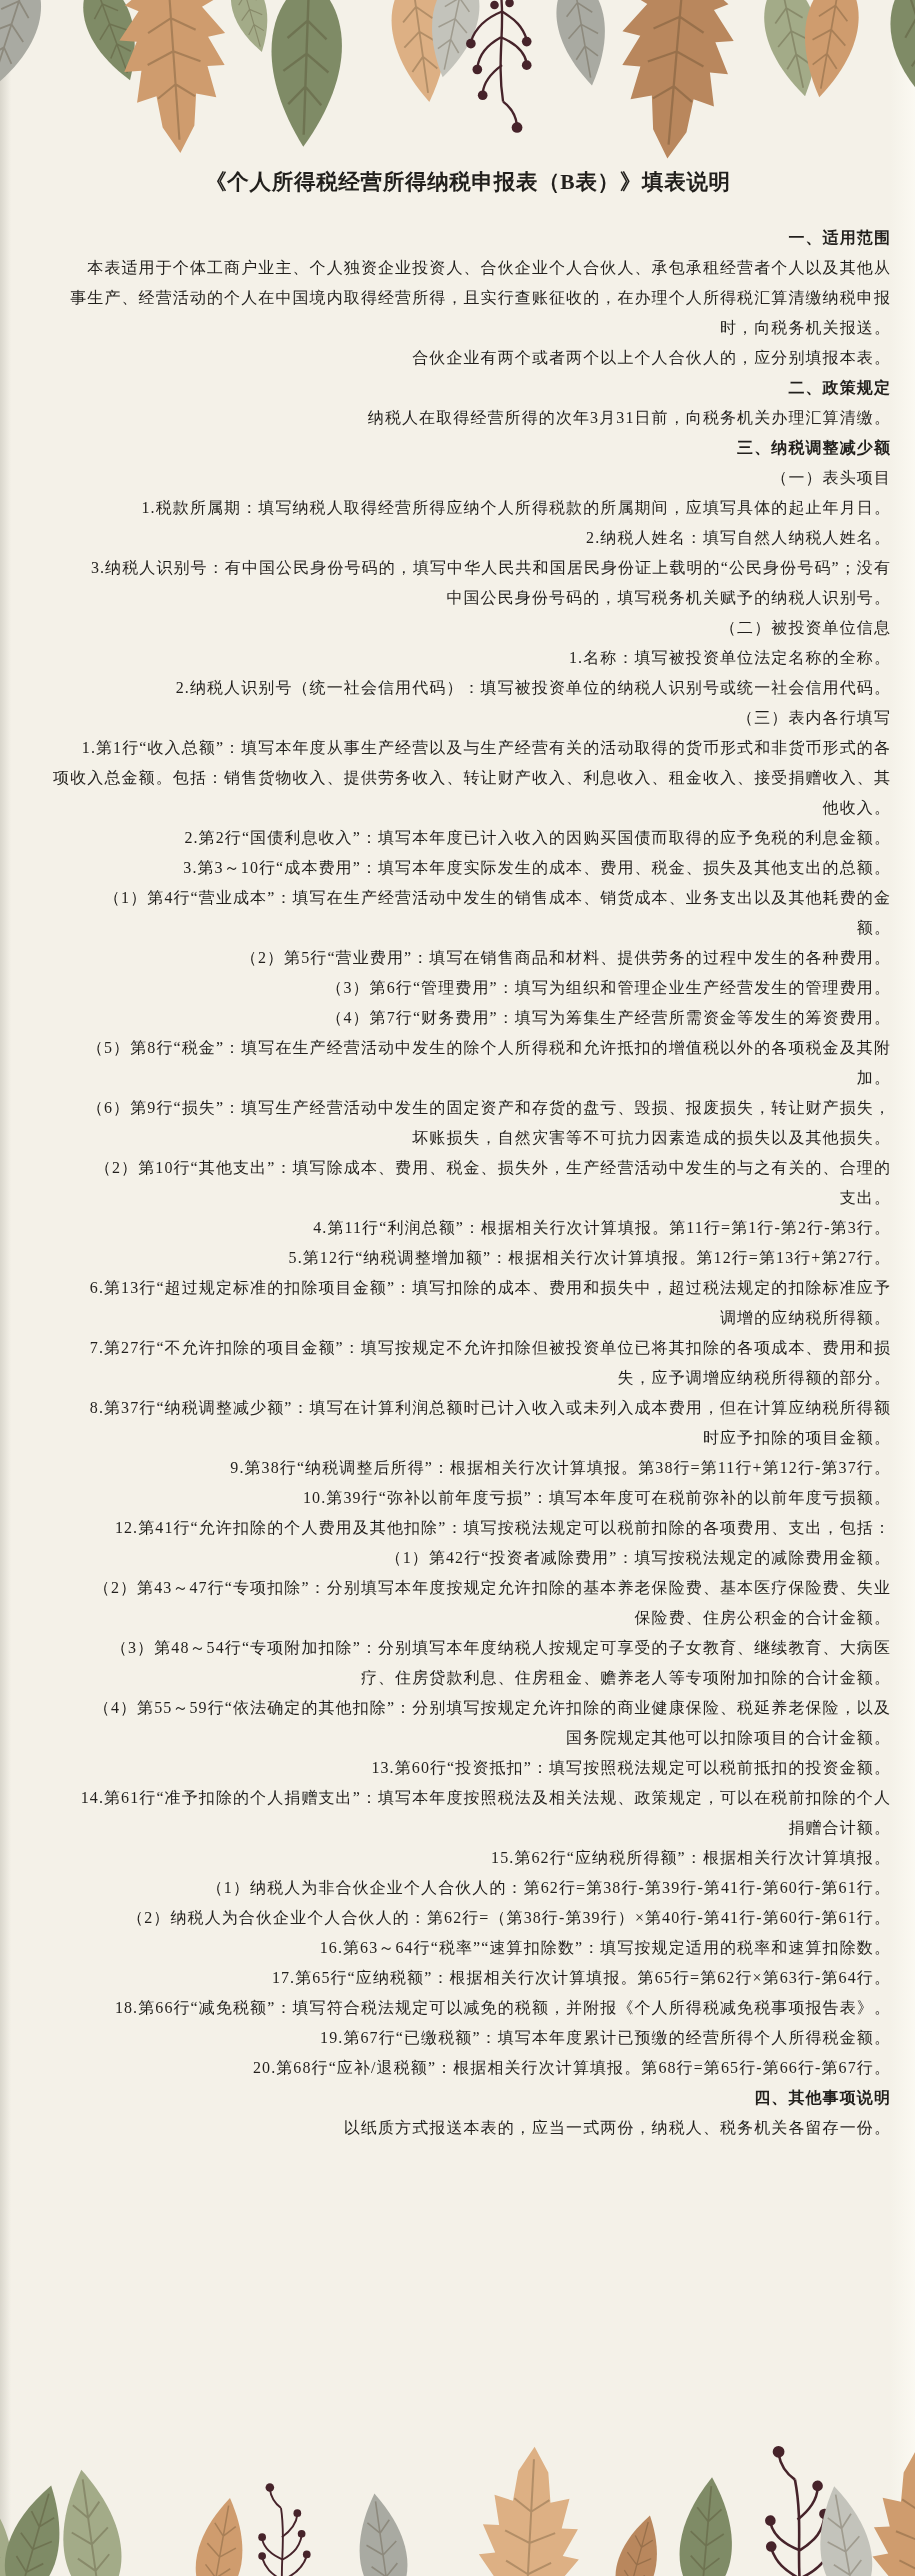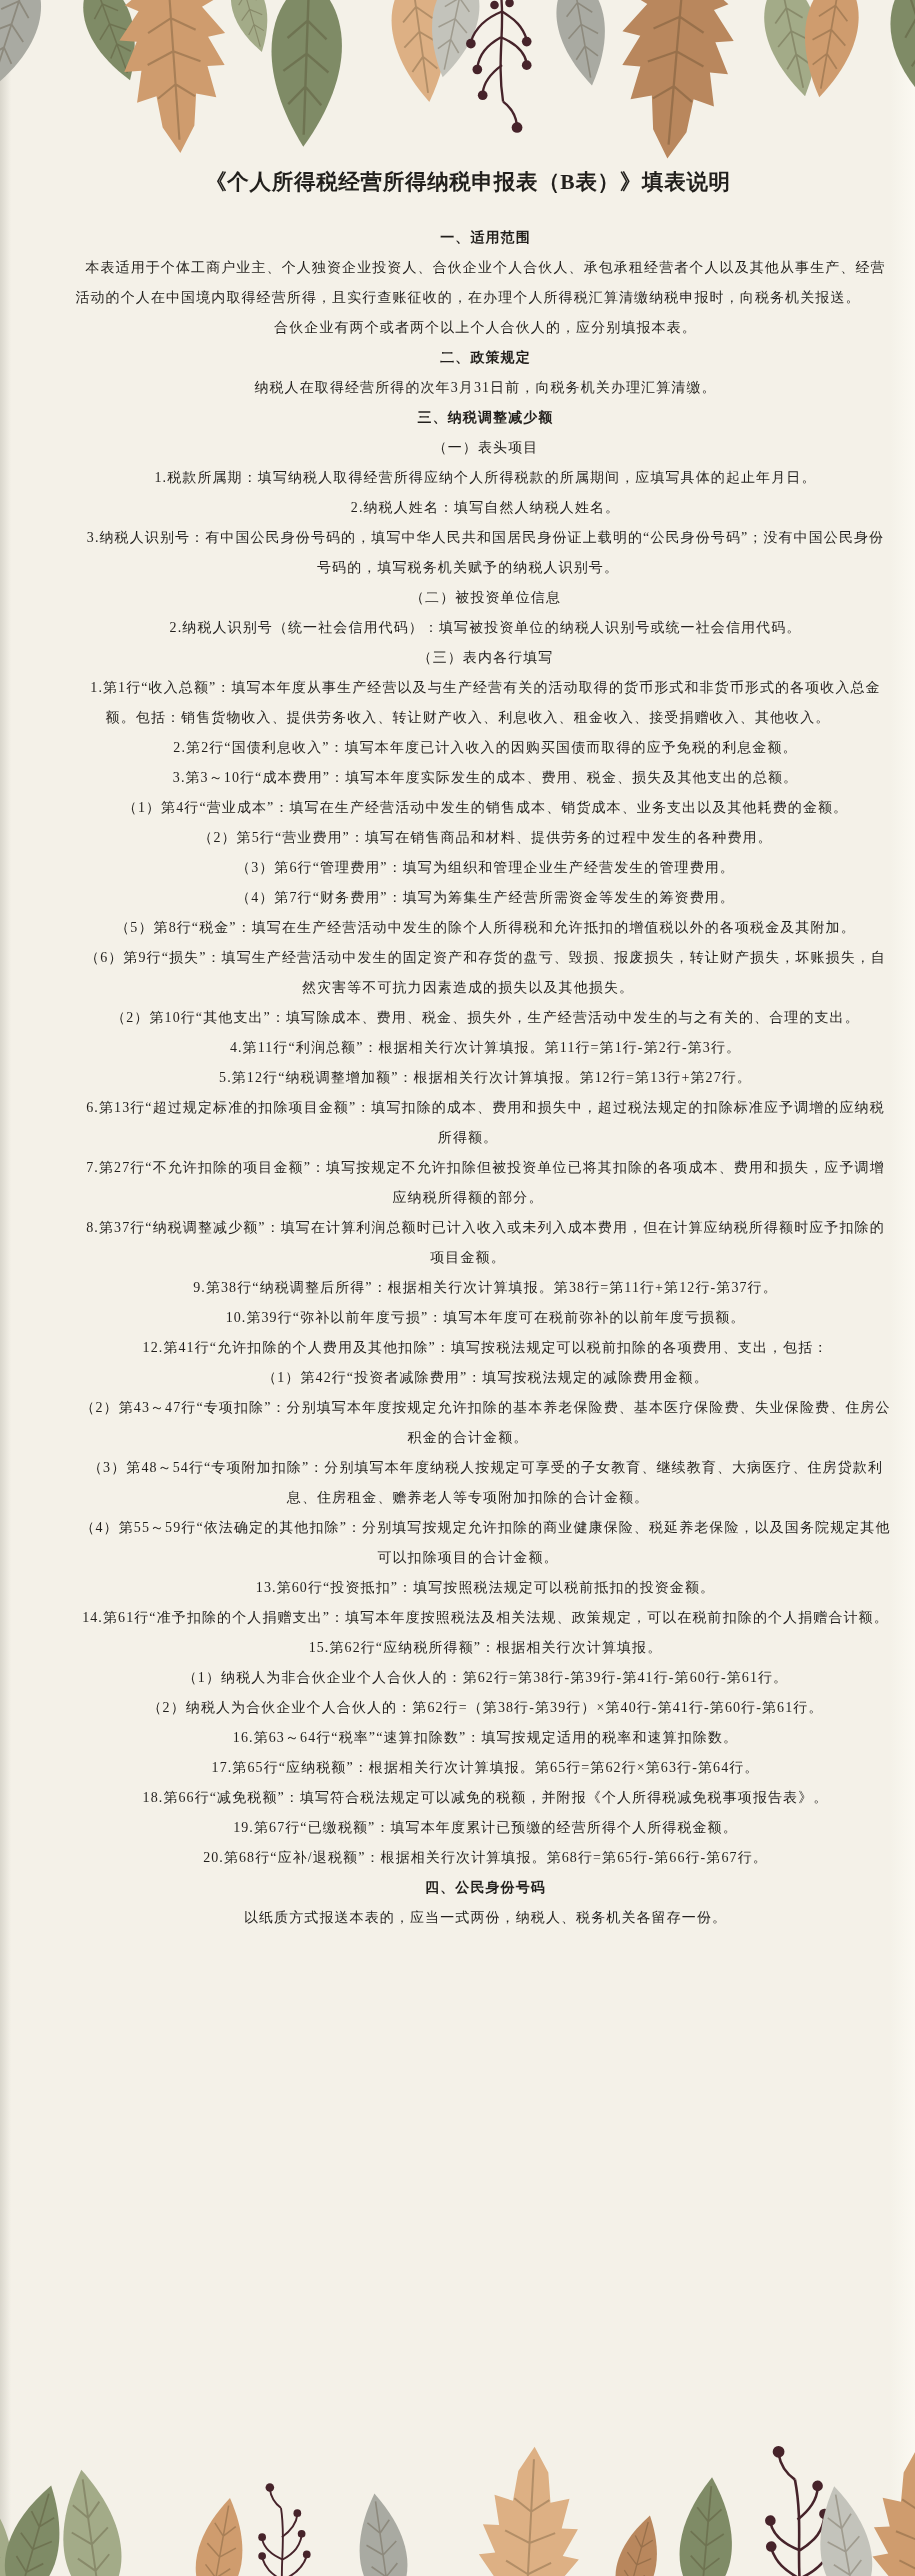--- a/index.html
+++ b/index.html
@@ -25,22 +25,22 @@
   .doc{
     position:absolute;left:45px;top:168px;width:846px;z-index:2;
     color:var(--text,#211f1c);
   }
   .title{
     margin:0 0 26px 0;
     font-size:21.5px;font-weight:bold;text-align:center;
     letter-spacing:0.7px;line-height:29px;white-space:nowrap;
   }
   #doc-body p{
-    margin:0;font-size:14px;line-height:30px;letter-spacing:1.1px;
-    text-indent:35px;text-align:center;word-break:break-all;
+    margin:0;font-size:16px;line-height:30px;letter-spacing:1.1px;
+    text-indent:35px;text-align:right;word-break:break-all;
   }
   #doc-body p.heading{font-weight:bold;}
 </style>
 </head>
 <body>
 
 <div class="edge edge-left"></div>
 <div class="edge edge-right"></div>
 
 <svg class="deco deco-top" viewBox="0 0 1280 250" aria-hidden="true">
@@ -97,20 +97,21 @@
       <p class="block para">本表适用于个体工商户业主、个人独资企业投资人、合伙企业个人合伙人、承包承租经营者个人以及其他从事生产、经营活动的个人在中国境内取得经营所得，且实行查账征收的，在办理个人所得税汇算清缴纳税申报时，向税务机关报送。</p>
       <p class="block para">合伙企业有两个或者两个以上个人合伙人的，应分别填报本表。</p>
       <p class="block heading">二、政策规定</p>
       <p class="block para">纳税人在取得经营所得的次年3月31日前，向税务机关办理汇算清缴。</p>
       <p class="block heading">三、纳税调整减少额</p>
       <p class="block para">（一）表头项目</p>
       <p class="block para">1.税款所属期：填写纳税人取得经营所得应纳个人所得税款的所属期间，应填写具体的起止年月日。</p>
       <p class="block para">2.纳税人姓名：填写自然人纳税人姓名。</p>
       <p class="block para">3.纳税人识别号：有中国公民身份号码的，填写中华人民共和国居民身份证上载明的“公民身份号码”；没有中国公民身份号码的，填写税务机关赋予的纳税人识别号。</p>
       <p class="block para">（二）被投资单位信息</p>
+      <p class="block para">1.名称：填写被投资单位法定名称的全称。</p>
       <p class="block para">2.纳税人识别号（统一社会信用代码）：填写被投资单位的纳税人识别号或统一社会信用代码。</p>
       <p class="block para">（三）表内各行填写</p>
       <p class="block para">1.第1行“收入总额”：填写本年度从事生产经营以及与生产经营有关的活动取得的货币形式和非货币形式的各项收入总金额。包括：销售货物收入、提供劳务收入、转让财产收入、利息收入、租金收入、接受捐赠收入、其他收入。</p>
       <p class="block para">2.第2行“国债利息收入”：填写本年度已计入收入的因购买国债而取得的应予免税的利息金额。</p>
       <p class="block para">3.第3～10行“成本费用”：填写本年度实际发生的成本、费用、税金、损失及其他支出的总额。</p>
       <p class="block para">（1）第4行“营业成本”：填写在生产经营活动中发生的销售成本、销货成本、业务支出以及其他耗费的金额。</p>
       <p class="block para">（2）第5行“营业费用”：填写在销售商品和材料、提供劳务的过程中发生的各种费用。</p>
       <p class="block para">（3）第6行“管理费用”：填写为组织和管理企业生产经营发生的管理费用。</p>
       <p class="block para">（4）第7行“财务费用”：填写为筹集生产经营所需资金等发生的筹资费用。</p>
       <p class="block para">（5）第8行“税金”：填写在生产经营活动中发生的除个人所得税和允许抵扣的增值税以外的各项税金及其附加。</p>
@@ -131,21 +132,21 @@
       <p class="block para">13.第60行“投资抵扣”：填写按照税法规定可以税前抵扣的投资金额。</p>
       <p class="block para">14.第61行“准予扣除的个人捐赠支出”：填写本年度按照税法及相关法规、政策规定，可以在税前扣除的个人捐赠合计额。</p>
       <p class="block para">15.第62行“应纳税所得额”：根据相关行次计算填报。</p>
       <p class="block para">（1）纳税人为非合伙企业个人合伙人的：第62行=第38行-第39行-第41行-第60行-第61行。</p>
       <p class="block para">（2）纳税人为合伙企业个人合伙人的：第62行=（第38行-第39行）×第40行-第41行-第60行-第61行。</p>
       <p class="block para">16.第63～64行“税率”“速算扣除数”：填写按规定适用的税率和速算扣除数。</p>
       <p class="block para">17.第65行“应纳税额”：根据相关行次计算填报。第65行=第62行×第63行-第64行。</p>
       <p class="block para">18.第66行“减免税额”：填写符合税法规定可以减免的税额，并附报《个人所得税减免税事项报告表》。</p>
       <p class="block para">19.第67行“已缴税额”：填写本年度累计已预缴的经营所得个人所得税金额。</p>
       <p class="block para">20.第68行“应补/退税额”：根据相关行次计算填报。第68行=第65行-第66行-第67行。</p>
-      <p class="block heading">四、公民身份号码</p>
+      <p class="block heading">四、其他事项说明</p>
       <p class="block para">以纸质方式报送本表的，应当一式两份，纳税人、税务机关各留存一份。</p>
     </div>
 </main>
 
 <svg class="deco deco-bottom" viewBox="0 0 1280 260" aria-hidden="true">
   <use href="#leafS" class="fill-sage" transform="translate(-10,300) rotate(170) scale(1.6)"></use>
   <use href="#leafS" class="fill-sage-dark" transform="translate(25,295) rotate(196) scale(1.5)"></use>
   <use href="#leafS" class="fill-sage" transform="translate(140,300) rotate(172) scale(1.7)"></use>
   <use href="#leafS" class="fill-tan" transform="translate(295,300) rotate(190) scale(1.35)"></use>
   <use href="#berry" transform="translate(395,285) rotate(180) scale(1.2)"></use>

